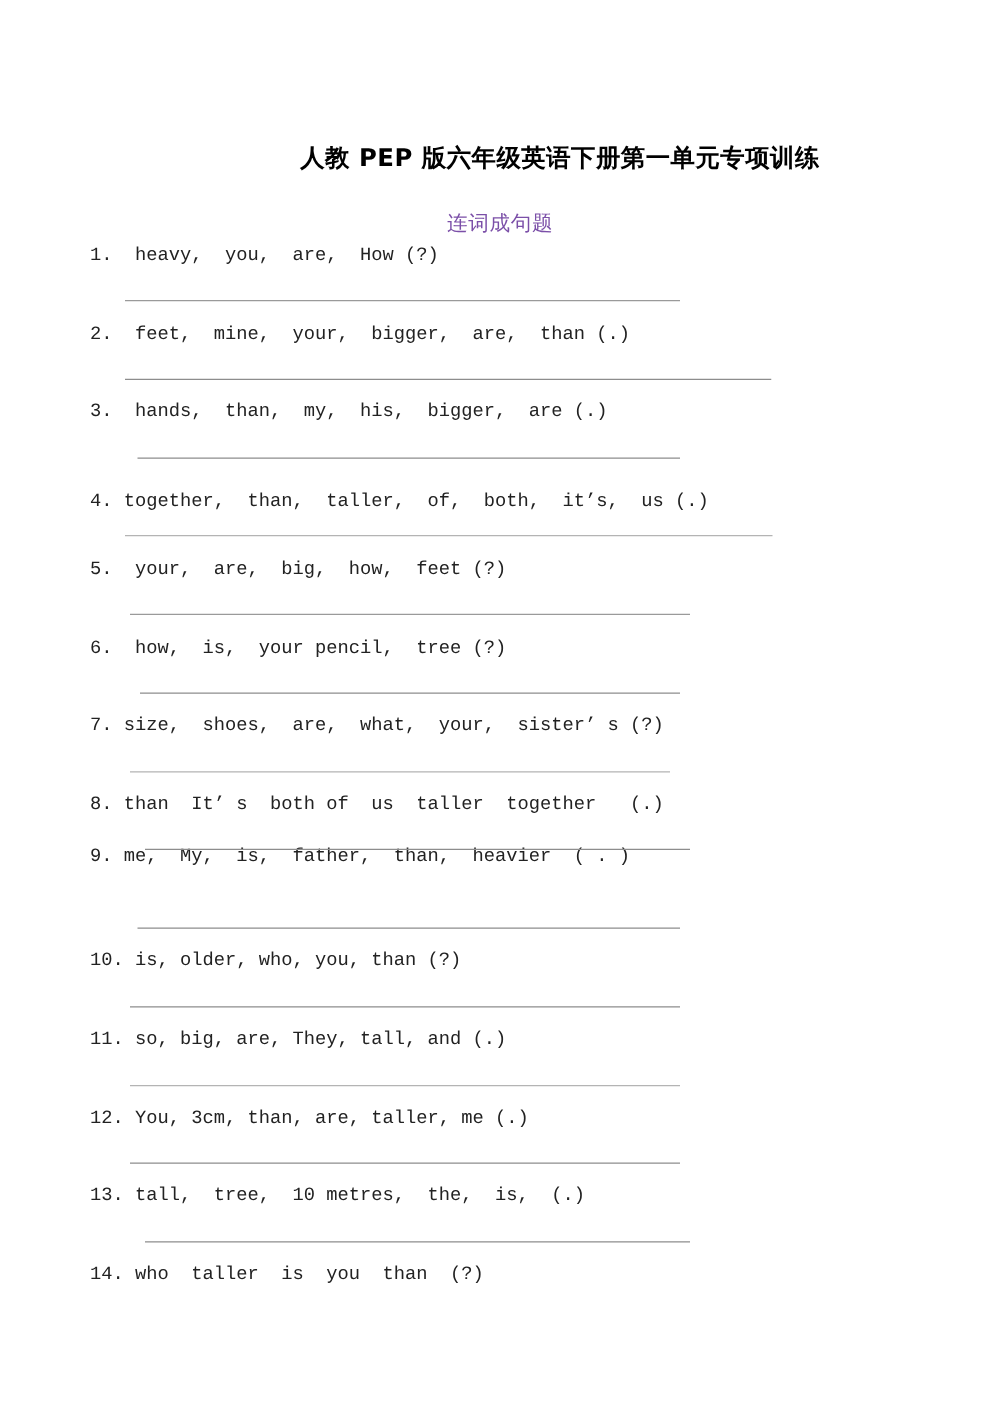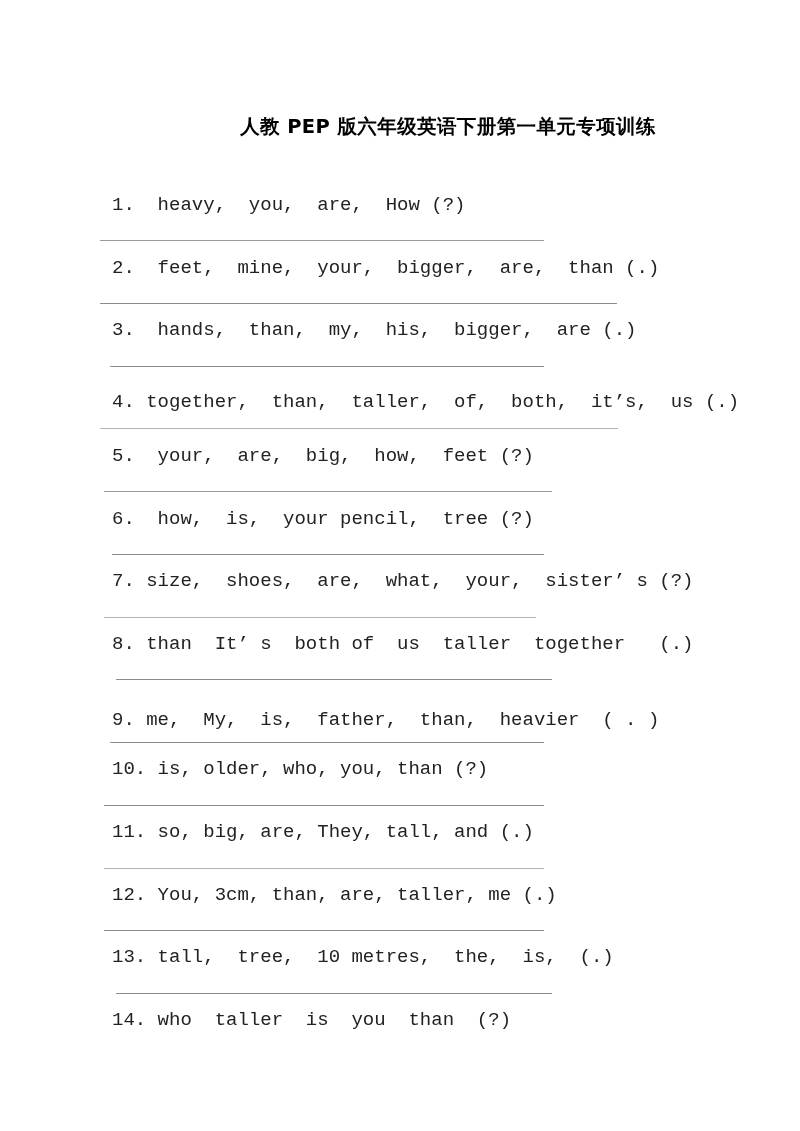--- a/index.html
+++ b/index.html
@@ -67,25 +67,24 @@
     left: 0;
     width: 800px;
     height: 62px;
   }
 
   .q-text {
     position: absolute;
     left: 72px;
     top: 0;
     font-family: "Liberation Mono", "DejaVu Sans Mono", monospace;
-    font-size: 19px;
+    font-size: 15px;
     line-height: 18px;
     color: #222222;
     white-space: pre;
-    margin-left: 40px;
   }
 
   .q-num {
     display: inline-block;
     text-align: left;
   }
 
   .q-body {
     display: inline;
   }
@@ -96,20 +95,21 @@
     height: 0;
   }
 </style>
 </head>
 <body>
 
 <div class="page">
 
   <h1 class="doc-title">人教 PEP 版六年级英语下册第一单元专项训练</h1>
 
+  <h2 class="doc-subtitle">连词成句题</h2>
 
   <div class="questions" id="questions">
       <div class="q-item" style="top: 196px;">
         <div class="q-text"><span class="q-num">1.</span><span class="q-body">  heavy,  you,  are,  How (?)</span></div>
       </div>
       <div class="q-item" style="top: 258.7px;">
         <div class="q-text"><span class="q-num">2.</span><span class="q-body">  feet,  mine,  your,  bigger,  are,  than (.)</span></div>
       </div>
       <div class="q-item" style="top: 321.4px;">
         <div class="q-text"><span class="q-num">3.</span><span class="q-body">  hands,  than,  my,  his,  bigger,  are (.)</span></div>
@@ -122,21 +122,21 @@
       </div>
       <div class="q-item" style="top: 509.5px;">
         <div class="q-text"><span class="q-num">6.</span><span class="q-body">  how,  is,  your pencil,  tree (?)</span></div>
       </div>
       <div class="q-item" style="top: 572.2px; text-decoration: underline;">
         <div class="q-text"><span class="q-num">7.</span><span class="q-body"> size,  shoes,  are,  what,  your,  sister’ s (?)</span></div>
       </div>
       <div class="q-item" style="top: 634.9px;">
         <div class="q-text"><span class="q-num">8.</span><span class="q-body"> than  It’ s  both of  us  taller  together   (.)</span></div>
       </div>
-      <div class="q-item" style="top: 711px;">
+      <div class="q-item" style="top: 677px;">
         <div class="q-text"><span class="q-num">9.</span><span class="q-body"> me,  My,  is,  father,  than,  heavier  ( . )</span></div>
       </div>
       <div class="q-item" style="top: 760.3px;">
         <div class="q-text"><span class="q-num">10.</span><span class="q-body"> is, older, who, you, than (?)</span></div>
       </div>
       <div class="q-item" style="top: 823px;">
         <div class="q-text"><span class="q-num">11.</span><span class="q-body"> so, big, are, They, tall, and (.)</span></div>
       </div>
       <div class="q-item" style="top: 885.7px;">
         <div class="q-text"><span class="q-num">12.</span><span class="q-body"> You, 3cm, than, are, taller, me (.)</span></div>

